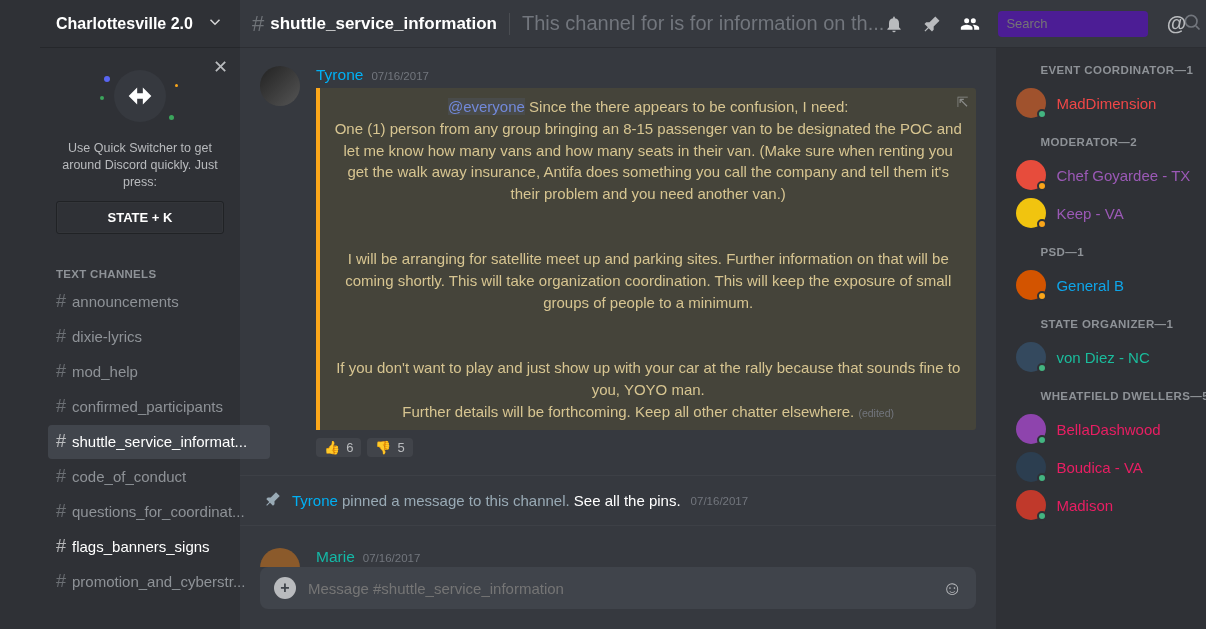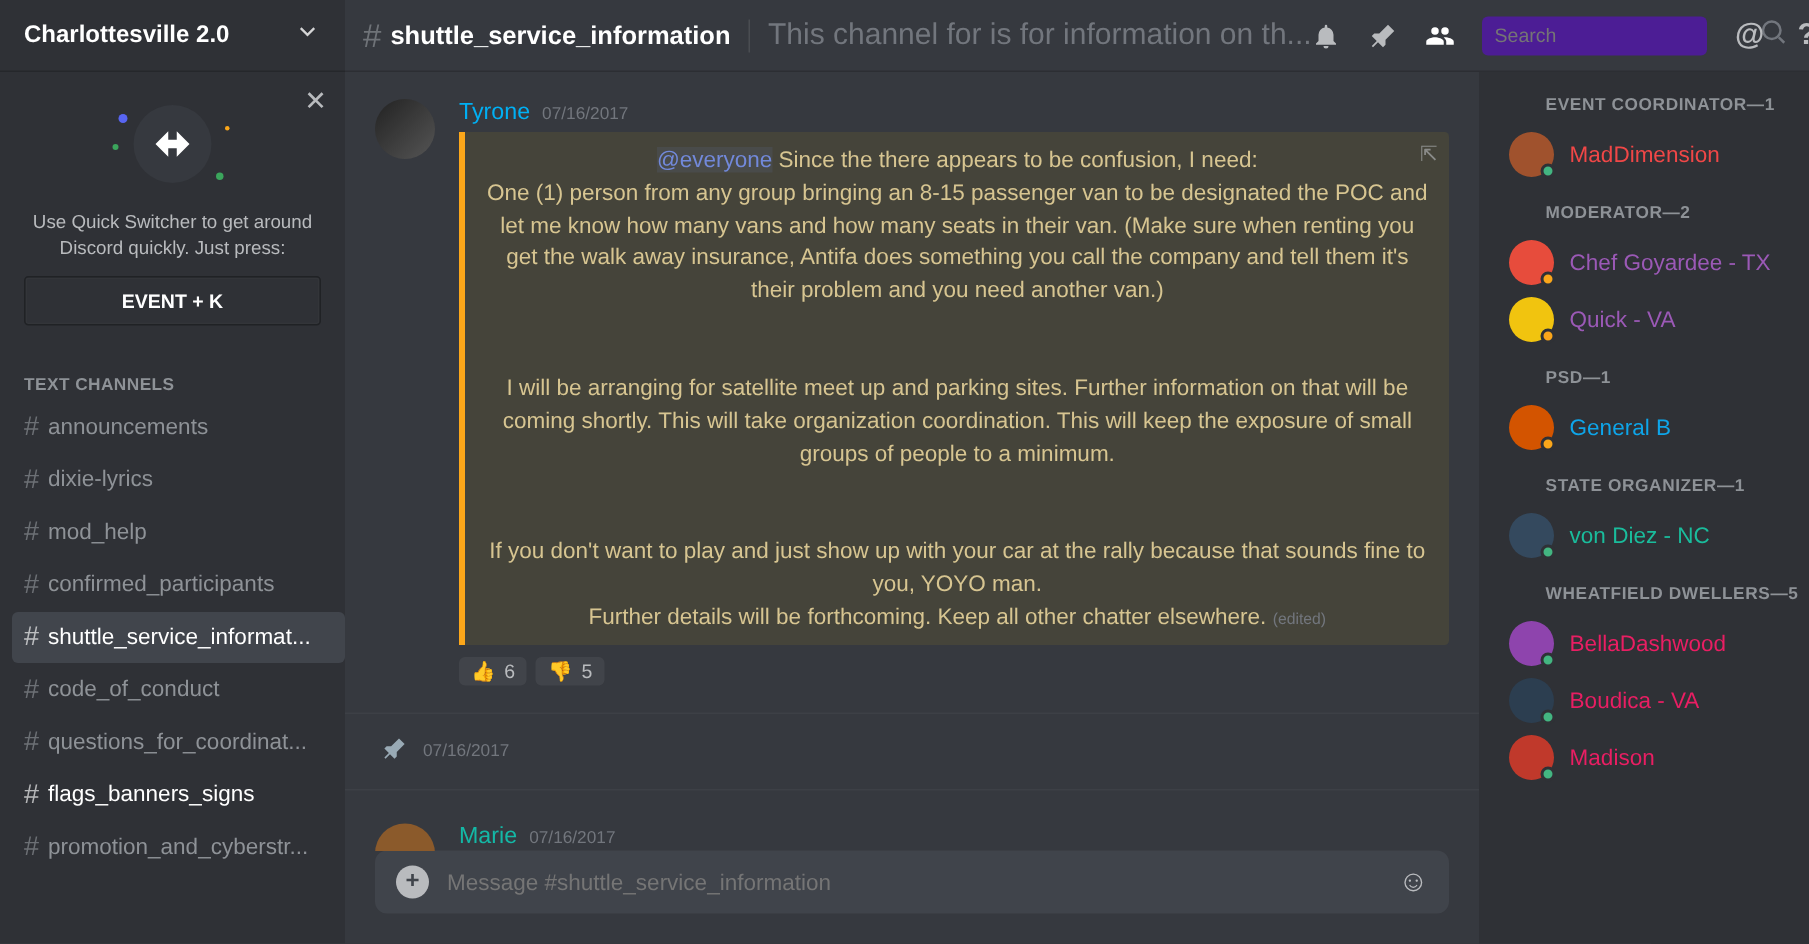--- a/index.html
+++ b/index.html
@@ -1,17 +1,17 @@
 <!DOCTYPE html>
 <html><head>
 <meta charset="utf-8">
 <style>
   * { margin:0; padding:0; box-sizing:border-box; font-family:"Helvetica Neue",Helvetica,Arial,sans-serif; }
   body { background:#36393f; color:#dcddde; width:1206px; height:629px; overflow:hidden; display:flex; }
-  .sidebar { width:240px; background:#2f3136; display:flex; flex-direction:column; }
+  .sidebar { width:240px; background:#2f3136; display:flex; flex-direction:column;padding-left:40px; }
   .server-header { height:48px; display:flex; align-items:center; justify-content:space-between; padding:0 16px; border-bottom:1px solid rgba(0,0,0,0.2); cursor:pointer;}
   .server-name { font-weight:600; font-size:16px; color:#fff; }
   .chev { color:#fff; opacity:.8; }
   .qs-box { padding:8px 10px 16px 10px; position:relative;}
   .qs-close { position:absolute; right:12px; top:8px; color:#b9bbbe; font-size:18px; cursor:pointer;}
   .qs-ill { height:80px; display:flex; align-items:center; justify-content:center; }
   .qs-text { font-size:12.5px; color:#b9bbbe; text-align:center; line-height:1.35; padding:4px 10px 10px;}
   .qs-btn { margin:0 6px; border:1px solid #202225; background:#2f3136; color:#fff; font-weight:700; font-size:13px; padding:8px 0; width:calc(100% - 12px); border-radius:3px; cursor:pointer; box-shadow: inset 0 0 0 1px rgba(255,255,255,0.02);}
   .section-title { color:#8e9297; font-size:11.5px; font-weight:600; letter-spacing:.3px; padding:18px 16px 4px;}
   .channel { display:flex; align-items:center; height:34px; padding:0 8px; margin:1px 0 1px 8px; border-radius:4px; color:#8e9297; font-size:15px; cursor:pointer; width:222px; white-space:nowrap; overflow:hidden; text-overflow:ellipsis;}
@@ -84,21 +84,21 @@
         <span class="dot" style="width:5px;height:5px;background:#3ba55c;right:6px;bottom:6px"></span>
         <div class="circle">
           <svg width="34" height="34" viewBox="0 0 24 24" fill="#fff">
               <path d="M7 7l5-5 5 5h-3v4h3l-5 5-5-5h3V7H7zm0 10h10v2H7z" opacity="0"></path>
               <path d="M4 12l6-6v4h4V6l6 6-6 6v-4h-4v4l-6-6z"></path>
             </svg>
         </div>
       </div>
     </div>
     <div class="qs-text">Use Quick Switcher to get around Discord quickly. Just press:</div>
-    <button class="qs-btn">EVENT + K</button>
+    <button class="qs-btn">STATE + K</button>
   </div>
 
   <div class="section-title">TEXT CHANNELS</div>
   <div id="channel-list">
       <div class="channel">
         <span class="hash">#</span>
         <span>announcements</span>
       </div>
       <div class="channel">
         <span class="hash">#</span>
@@ -194,20 +194,21 @@
                   <span>👎</span>
                   <span>5</span>
                 </div>
               </div>
             </div>
           </div>
           <div class="sys-msg">
             <span class="pin-ico"><svg width="18" height="18" viewBox="0 0 24 24" fill="currentColor">
                 <path d="M16 3l5 5-7 7v4l-2 2-4-4-4 4-1-1 4-4-4-4 2-2h4l7-7z"></path>
               </svg></span>
+            <span><span style="color:#00b0f4;cursor:pointer">Tyrone</span> pinned a message to this channel. <span class="link">See all the pins.</span></span>
             <span class="ts">07/16/2017</span>
           </div>
           <div class="msg">
             <div class="avatar" style="background: rgb(139, 90, 43);"></div>
             <div class="msg-body">
               <div class="msg-head">
                 <span class="author" style="color:#14b8a6">Marie</span>
                 <span class="ts">07/16/2017</span>
               </div>
             </div>
@@ -234,21 +235,21 @@
         <div class="member">
           <div class="mem-av" style="background:#e74c3c">
             <span class="status-dot idle"></span>
           </div>
           <span class="mem-name" style="color:#9b59b6">Chef Goyardee - TX</span>
         </div>
         <div class="member">
           <div class="mem-av" style="background:#f1c40f">
             <span class="status-dot idle"></span>
           </div>
-          <span class="mem-name" style="color:#9b59b6">Quick - VA</span>
+          <span class="mem-name" style="color:#9b59b6">Keep - VA</span>
         </div>
         <div class="mem-title">PSD—1</div>
         <div class="member">
           <div class="mem-av" style="background:#d35400">
             <span class="status-dot idle"></span>
           </div>
           <span class="mem-name" style="color:#0ea5e9">General B</span>
         </div>
         <div class="mem-title">STATE ORGANIZER—1</div>
         <div class="member">

